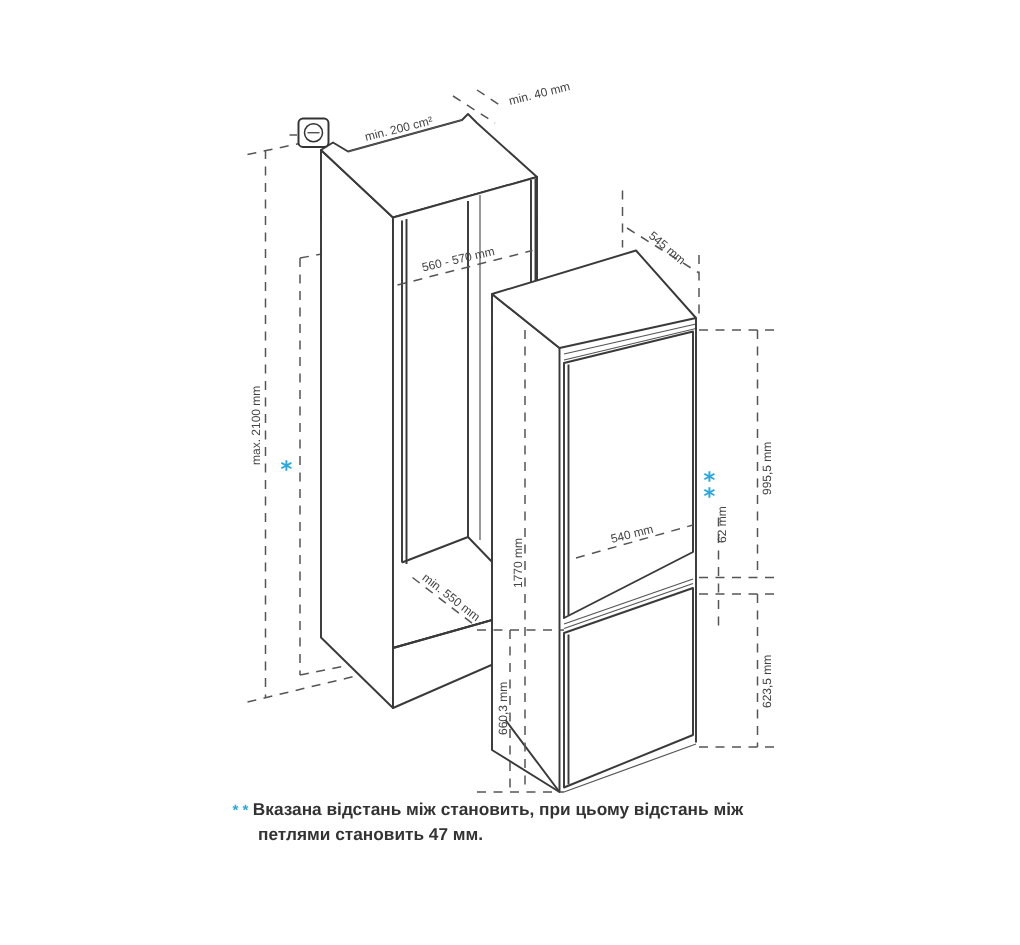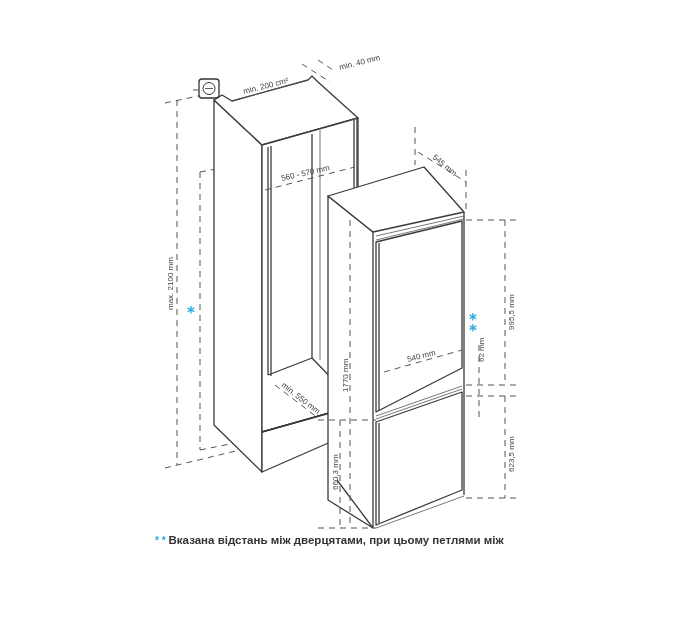--- a/index.html
+++ b/index.html
@@ -119,14 +119,15 @@
     <text class="star" x="469" y="336">*</text>
 
     <line class="dash" x1="318" y1="420" x2="376" y2="420"></line>
     <line class="dash" x1="318" y1="528" x2="376" y2="528"></line>
     <line class="dash" x1="340" y1="420" x2="340" y2="528"></line>
     <text class="dim-text" transform="translate(338,490) rotate(-90)">660,3 mm</text>
   </g>
 </svg>
 
 <div class="footnote">
-  <span class="stars">* *</span><span>Вказана відстань між дверцятами, при цьому петлями між</span>
+  <span class="stars">* *</span><span>Вказана відстань між становить, при цьому відстань між</span>
+  <span class="line2">петлями становить 47 мм.</span>
 </div>
 
 </body></html>

